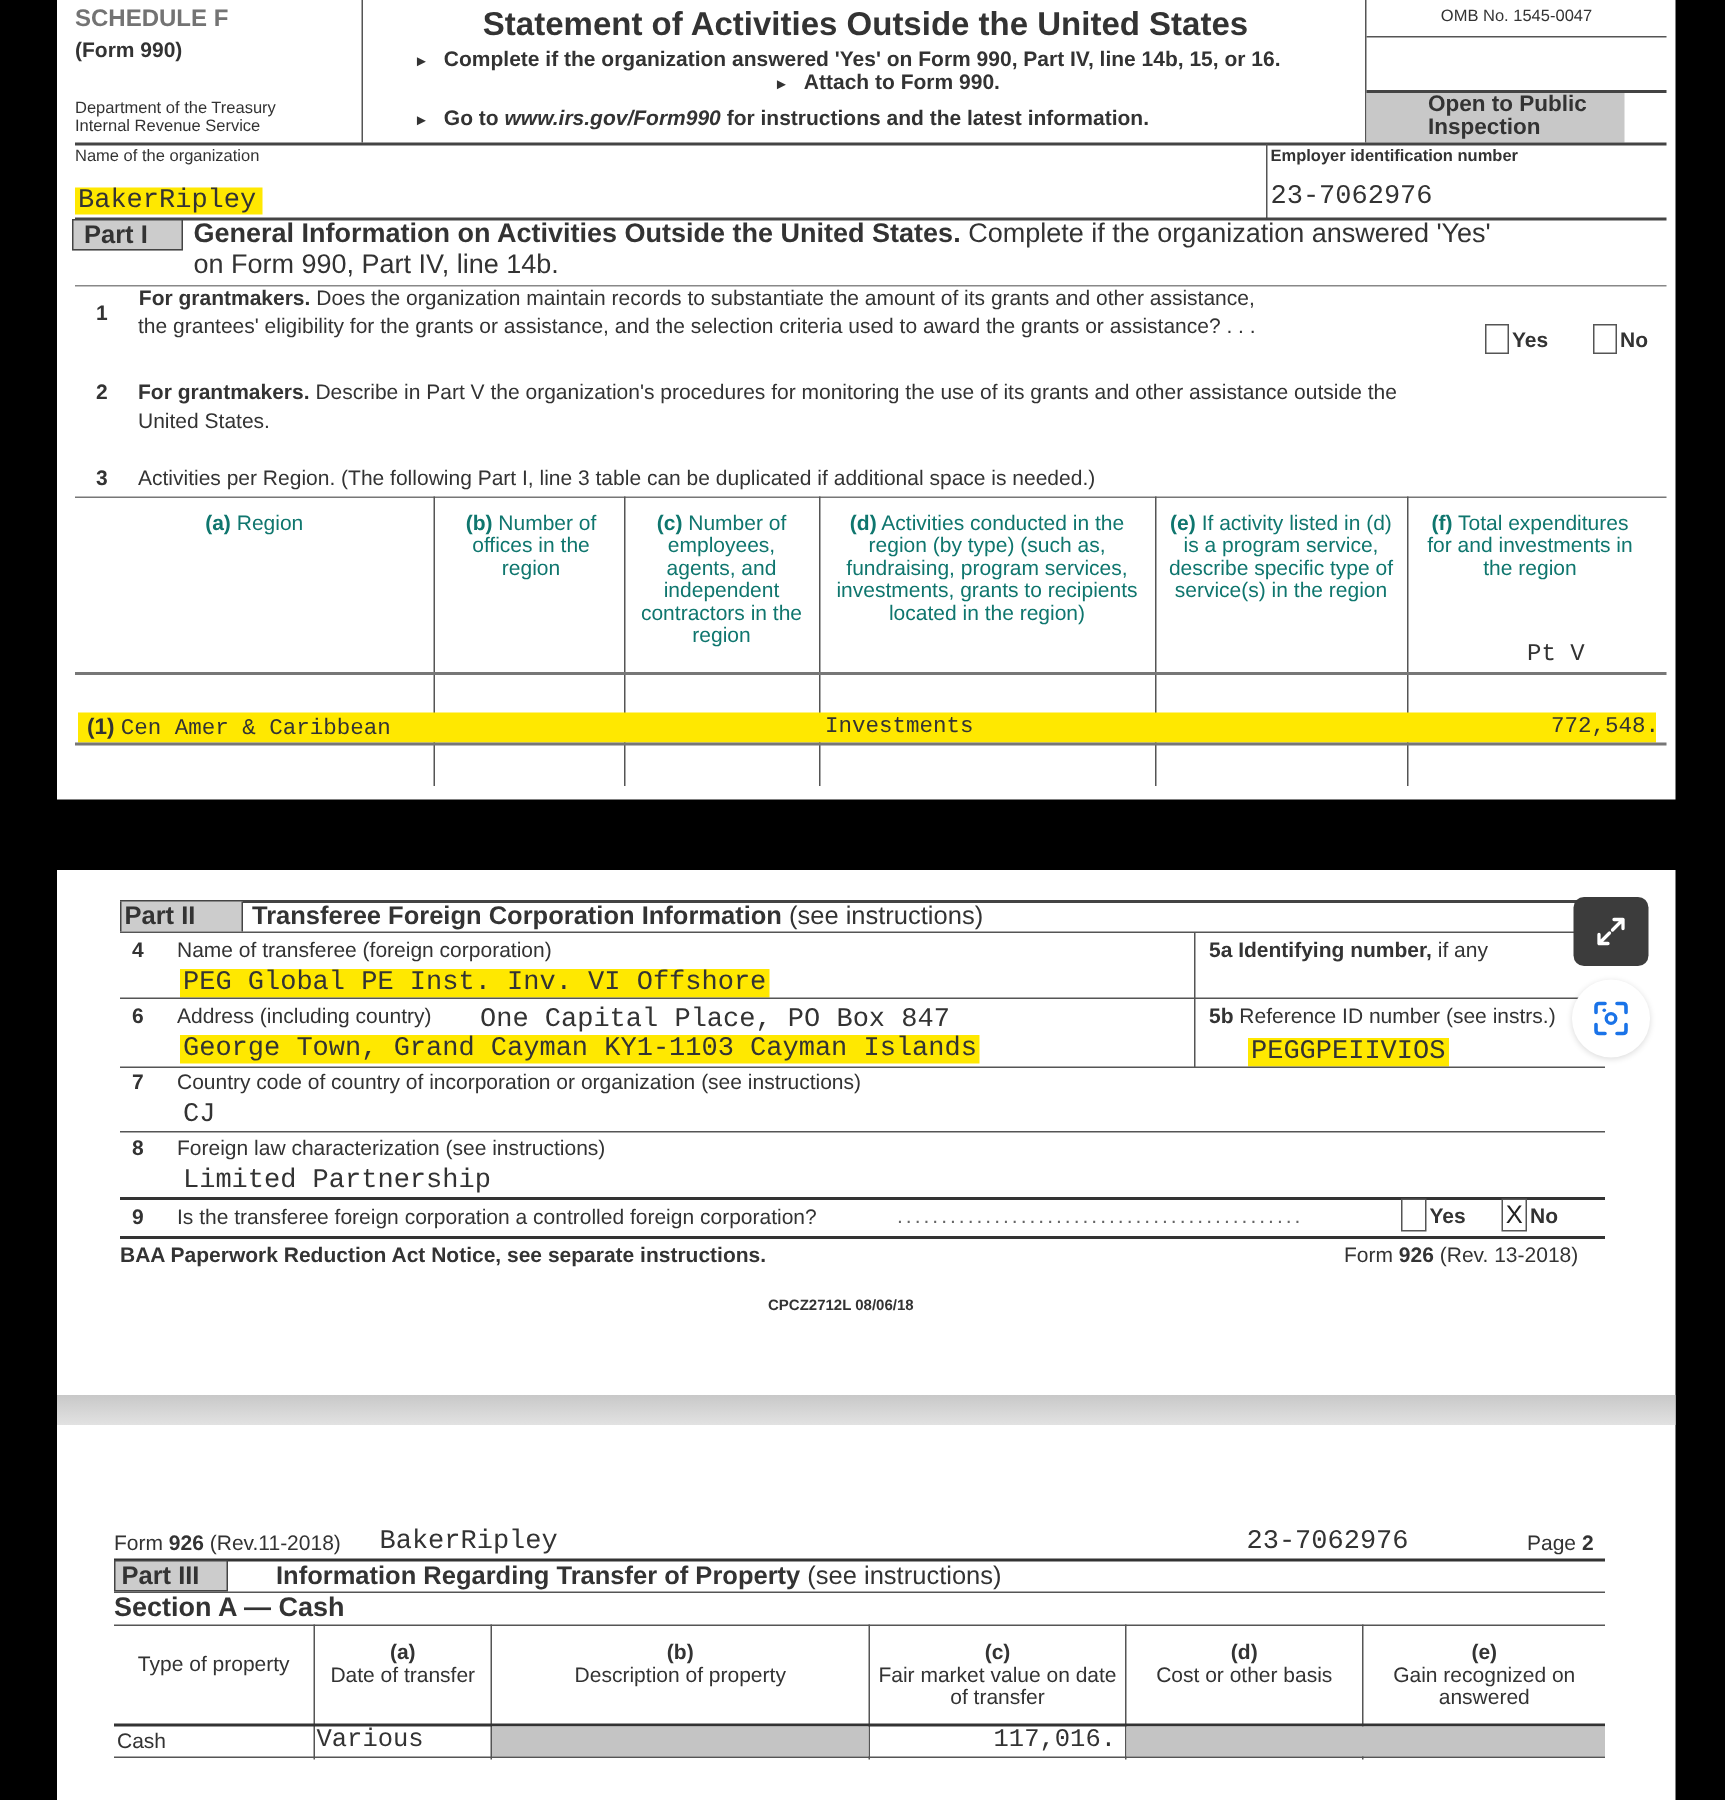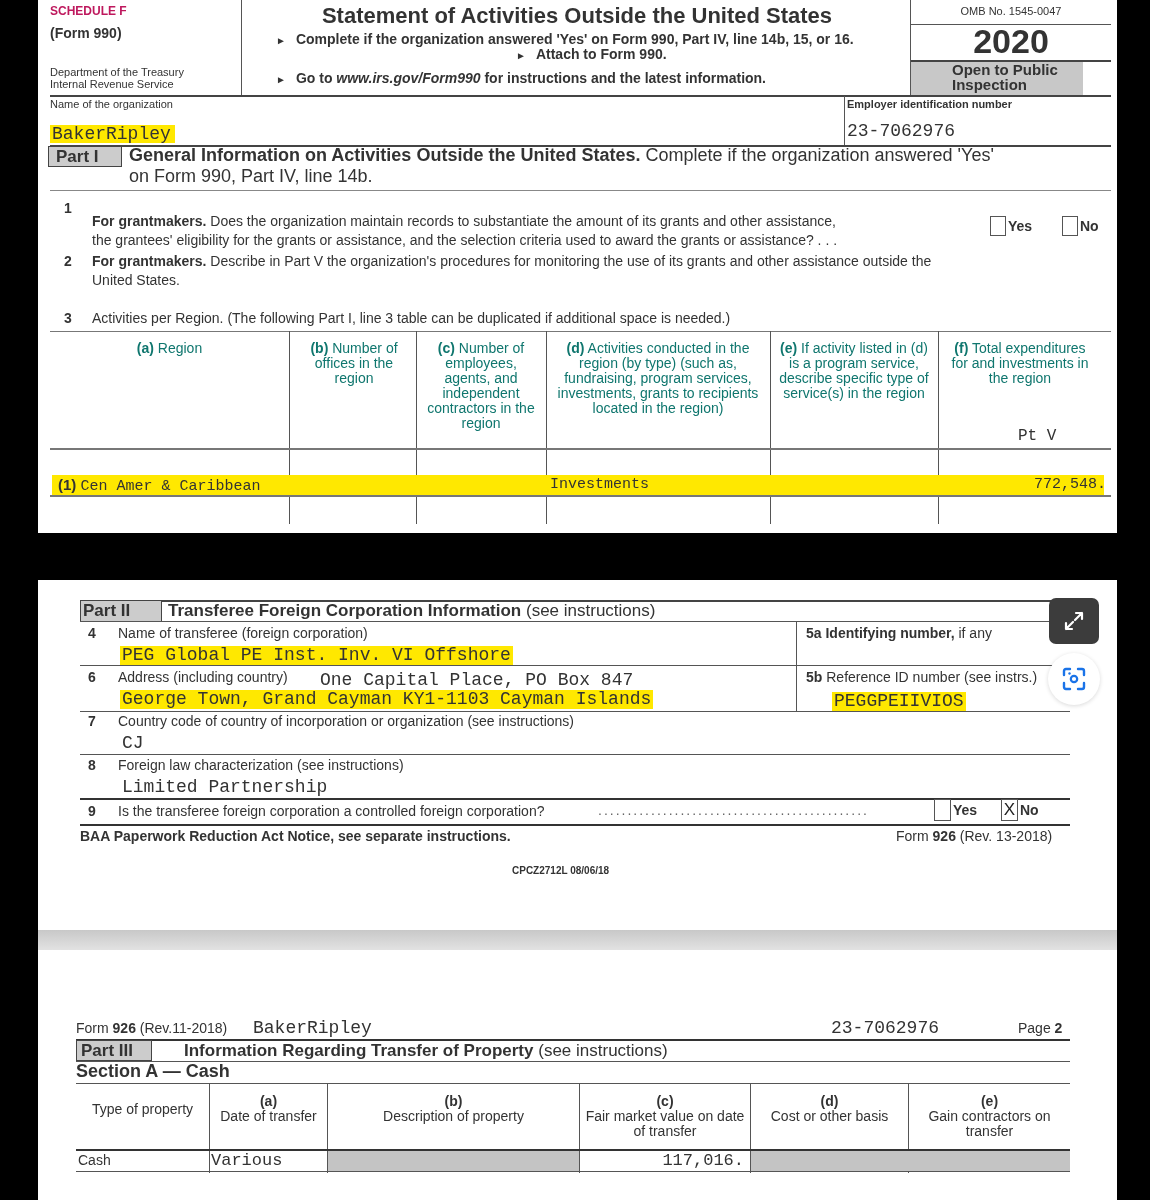--- a/index.html
+++ b/index.html
@@ -4,21 +4,21 @@
 <style>
   * { box-sizing: border-box; margin: 0; padding: 0; }
   html, body { width: 1150px; height: 1200px; background: #000; overflow: hidden; }
   body { position: relative; font-family: "Liberation Sans", sans-serif; color: #222; }
   .mono { font-family: "Liberation Mono", "DejaVu Sans Mono", monospace; }
   .hl { background: #ffe800; }
   .abs { position: absolute; }
 
   
   #panel1 { position: absolute; left: 38px; top: 0; width: 1079px; height: 533px; background: #fff; }
-  #panel1 .sched-title { left: 12px; top: 4px; font-size: 12px; font-weight: bold; color: #be185d; }
+  #panel1 .sched-title { left: 12px; top: 4px; font-size: 16px; font-weight: bold; color: #737373; }
   #panel1 .sched-form { left: 12px; top: 25px; font-size: 14px; font-weight: bold; color: #333; }
   #panel1 .dept { left: 12px; top: 66px; font-size: 11px; line-height: 12px; color: #333; }
   #panel1 .vline1 { left: 203px; top: 0; width: 1px; height: 95px; background: #555; }
   #panel1 .main-title { left: 204px; width: 670px; top: 3px; text-align: center; font-size: 22px; font-weight: bold; color: #333; }
   #panel1 .instr1 { left: 238px; top: 31px; font-size: 14px; font-weight: bold; color: #333; }
   #panel1 .instr2 { left: 478px; top: 46px; font-size: 14px; font-weight: bold; color: #333; }
   #panel1 .instr3 { left: 238px; top: 70px; font-size: 14px; font-weight: bold; color: #333; }
   #panel1 .instr3 i { font-style: italic; }
   #panel1 .arrow { display: inline-block; font-size: 10px; margin-right: 10px; }
   #panel1 .vline2 { left: 872px; top: 0; width: 1px; height: 95px; background: #555; }
@@ -111,42 +111,41 @@
   <div class="abs vline1"></div>
 
   <div class="abs main-title">Statement of Activities Outside the United States</div>
   <div class="abs instr1"><span class="arrow">►</span><span>Complete if the organization answered 'Yes' on Form 990, Part IV, line 14b, 15, or 16.</span></div>
   <div class="abs instr2"><span class="arrow">►</span><span>Attach to Form 990.</span></div>
   <div class="abs instr3"><span class="arrow">►</span><span>Go to </span><i>www.irs.gov/Form990</i><span> for instructions and the latest information.</span></div>
 
   <div class="abs vline2"></div>
   <div class="abs omb">OMB No. 1545-0047</div>
   <div class="abs hline-omb"></div>
-  <div class="abs year">2020</div>
   <div class="abs hline-year"></div>
   <div class="abs open-public">
     <div>Open to Public</div>
     <div>Inspection</div>
   </div>
 
   <div class="abs hline-hdr"></div>
   <div class="abs name-label">Name of the organization</div>
   <div class="abs vline-ein"></div>
   <div class="abs ein-label">Employer identification number</div>
   <div class="abs ein-val mono">23-7062976</div>
   <div class="abs org-name mono hl">BakerRipley</div>
 
   <div class="abs hline-part1"></div>
   <div class="abs part1-box">Part I</div>
   <div class="abs part1-title"><b>General Information on Activities Outside the United States.</b><span> Complete if the organization answered 'Yes'</span></div>
   <div class="abs part1-title2">on Form 990, Part IV, line 14b.</div>
   <div class="abs hline-p1"></div>
 
   <div class="abs q-num" style="left:26px; top:200px;">1</div>
-  <div class="abs q-text" style="left:54px; top:212px;">
+  <div class="abs q-text" style="left:54px; top:189px;text-align:center;">
     <div><b>For grantmakers.</b><span> Does the organization maintain records to substantiate the amount of its grants and other assistance,</span></div>
     <div>the grantees' eligibility for the grants or assistance, and the selection criteria used to award the grants or assistance? . . .</div>
   </div>
   <div class="abs" style="left:952px; top:216px;">
     <span class="chk"></span><span class="chk-label">Yes</span>
   </div>
   <div class="abs" style="left:1024px; top:216px;">
     <span class="chk"></span><span class="chk-label">No</span>
   </div>
 
@@ -261,21 +260,21 @@
   <div class="abs t-col" style="left:289px;"></div>
   <div class="abs t-col" style="left:541px;"></div>
   <div class="abs t-col" style="left:712px;"></div>
   <div class="abs t-col" style="left:870px;"></div>
 
   <div class="abs t-th" style="left:38px; width:133px; top:522px;"><span>Type of property</span></div>
   <div class="abs t-th" style="left:172px; width:117px;"><b>(a)</b><br><span>Date of transfer</span></div>
   <div class="abs t-th" style="left:290px; width:251px;"><b>(b)</b><br><span>Description of property</span></div>
   <div class="abs t-th" style="left:542px; width:170px;"><b>(c)</b><br><span>Fair market value on date of transfer</span></div>
   <div class="abs t-th" style="left:713px; width:157px;"><b>(d)</b><br><span>Cost or other basis</span></div>
-  <div class="abs t-th" style="left:871px; width:161px;"><b>(e)</b><br><span>Gain contractors on transfer</span></div>
+  <div class="abs t-th" style="left:871px; width:161px;"><b>(e)</b><br><span>Gain recognized on answered</span></div>
 
   <div class="abs hline thick" style="left:38px; top:569px; width:994px;"></div>
   <div class="abs t-shade" style="left:290px; width:251px;"></div>
   <div class="abs t-shade" style="left:713px; width:319px;"></div>
   <div class="abs t-cell" style="left:40px;">Cash</div>
   <div class="abs t-cell mono" style="left:173px; font-size:17px; top:571px;">Various</div>
   <div class="abs t-cell mono" style="left:546px; width:160px; text-align:right; font-size:17px; top:571px;">117,016.</div>
   <div class="abs hline" style="left:38px; top:591px; width:994px;"></div>
 </div>
 

